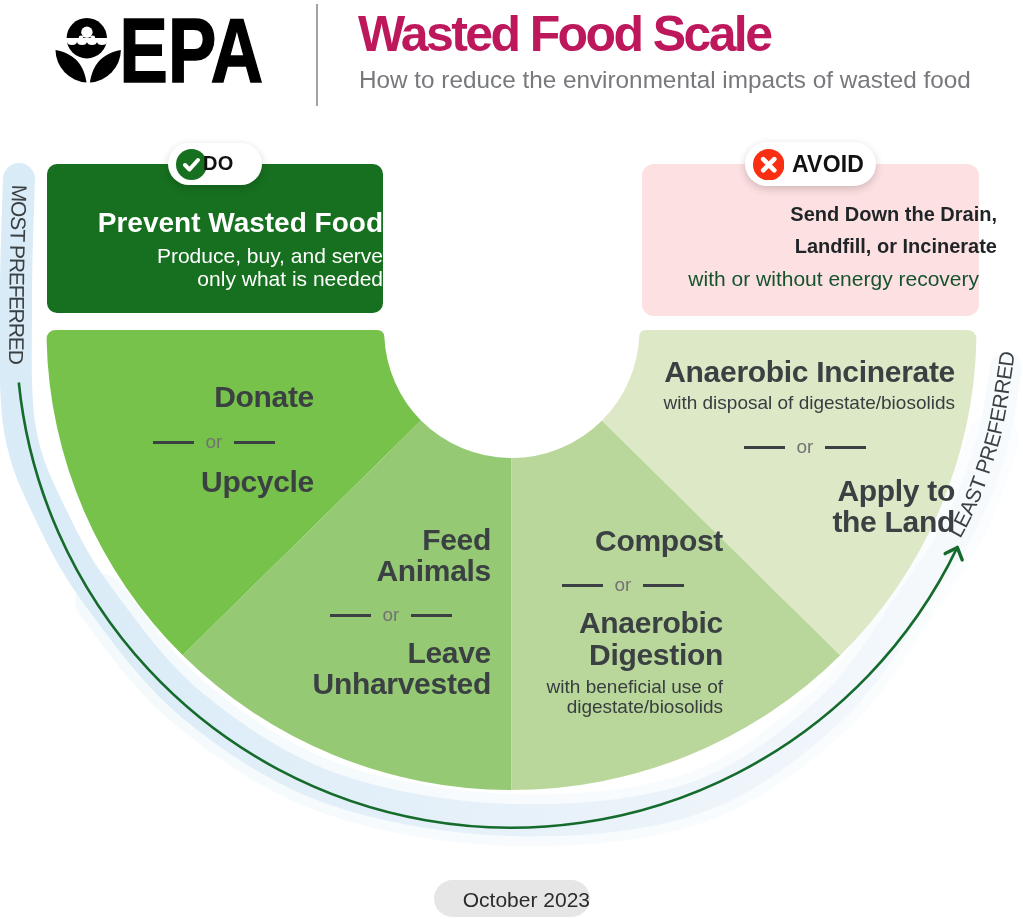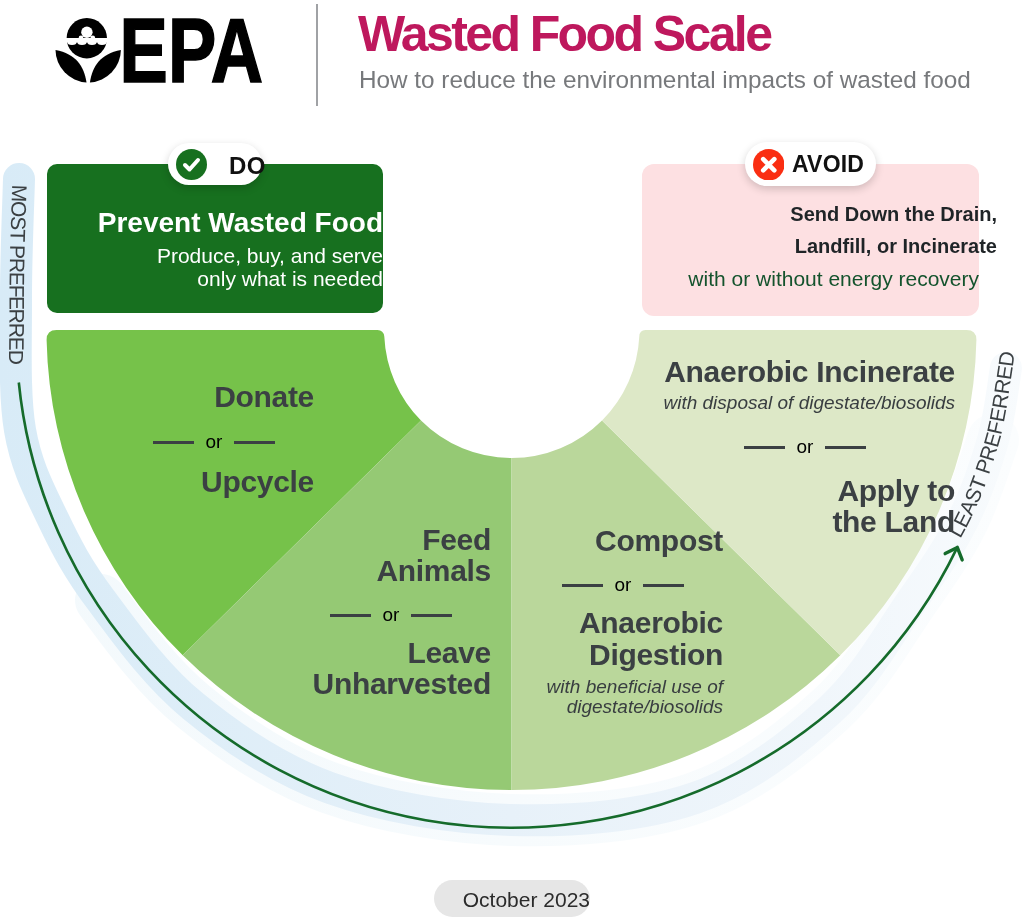--- a/index.html
+++ b/index.html
@@ -1,23 +1,23 @@
 <!DOCTYPE html>
 <html><head>
 <meta charset="utf-8">
 <style>
   html,body{margin:0;padding:0;}
   body{width:1023px;height:919px;position:relative;background:#ffffff;
        font-family:"Liberation Sans", sans-serif;overflow:hidden;}
   .abs{position:absolute;}
   .ctr{text-align:right;}
   .wtitle{font-weight:bold;font-size:30px;line-height:31px;color:#3b4043;letter-spacing:-0.3px;}
-  .wsub{font-size:19px;line-height:20px;color:#383d40;font-style:italic;}
+  .wsub{font-size:19px;line-height:20px;color:#383d40;}
   .orrow{display:flex;align-items:center;justify-content:center;gap:12px;
-         font-size:19px;color:#000000;height:20px;}
+         font-size:19px;color:#737373;height:20px;}
   .dash{display:inline-block;width:40.5px;height:3px;background:#3b4043;}
 </style>
 </head>
 <body>
 
 <svg class="abs" style="left:0;top:0;" width="1023" height="919" viewBox="0 0 1023 919">
   <defs>
     <linearGradient id="bandgrad" x1="0" y1="0" x2="1023" y2="0" gradientUnits="userSpaceOnUse">
       <stop offset="0" stop-color="#d8ebf7"></stop>
       <stop offset="0.5" stop-color="#e7f1f9"></stop>
@@ -88,21 +88,21 @@
 
 <div class="abs" style="left:642px;top:164px;width:337px;height:152px;background:#fde0e2;border-radius:12px;"></div>
 <div class="abs ctr" style="left:660px;top:198px;width:337px;font-size:20px;font-weight:bold;color:#1f2427;line-height:32px;">Send Down the Drain,<br>Landfill, or Incinerate</div>
 <div class="abs ctr" style="left:642px;top:267px;width:337px;font-size:21px;color:#14532d;">with or without energy recovery</div>
 
 <div class="abs" style="left:168px;top:143px;width:94px;height:42px;background:#fff;border-radius:21px;box-shadow:0 3px 8px rgba(0,0,0,0.18);"></div>
 <svg class="abs" style="left:176px;top:148.5px;" width="31" height="31" viewBox="0 0 31 31">
   <circle cx="15.5" cy="15.5" r="15.5" fill="#17701f"></circle>
   <path d="M 9 16 L 13.5 20.5 L 22 11" fill="none" stroke="#fff" stroke-width="4" stroke-linecap="round" stroke-linejoin="round"></path>
 </svg>
-<div class="abs" style="left:229px;top:152px;font-size:24px;font-weight:bold;color:#111;letter-spacing:0.4px;">DO</div>
+<div class="abs" style="left:203px;top:152px;font-size:20px;font-weight:bold;color:#111;letter-spacing:0.4px;">DO</div>
 
 <div class="abs" style="left:745px;top:142px;width:131px;height:44px;background:#fff;border-radius:22px;box-shadow:0 3px 8px rgba(0,0,0,0.18);"></div>
 <svg class="abs" style="left:752.5px;top:148.5px;" width="31.5" height="31.5" viewBox="0 0 31.5 31.5">
   <circle cx="15.75" cy="15.75" r="15.75" fill="#fa2e12"></circle>
   <path d="M 10.2 10.2 L 21.3 21.3 M 21.3 10.2 L 10.2 21.3" fill="none" stroke="#fff" stroke-width="4.6" stroke-linecap="round"></path>
 </svg>
 <div class="abs" style="left:792px;top:151px;font-size:23px;font-weight:bold;color:#111;letter-spacing:0.2px;">AVOID</div>
 
 <div class="abs ctr wtitle" style="left:114px;top:381px;width:200px;">Donate</div>
 <div class="abs orrow" style="left:114px;top:432px;width:200px;">

